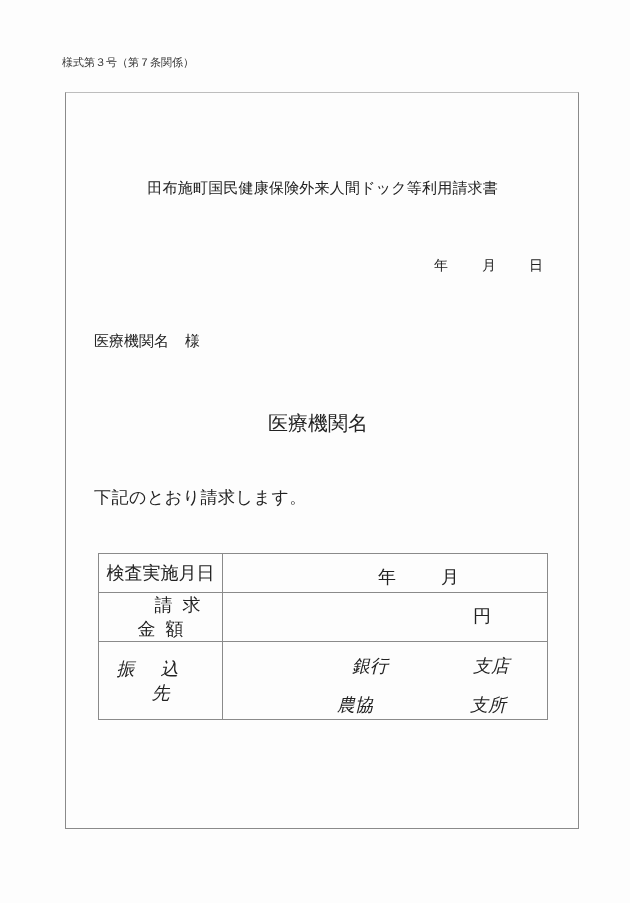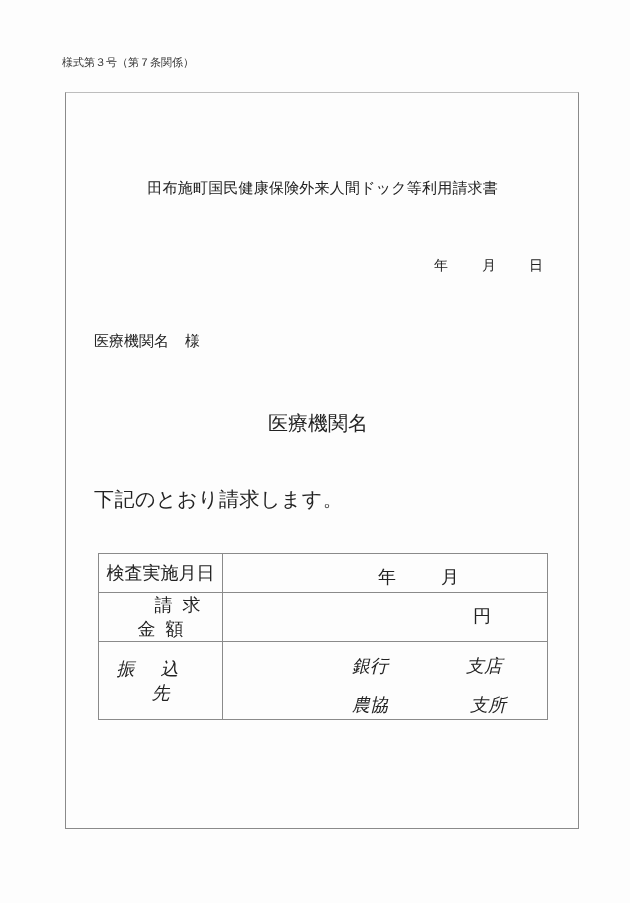--- a/index.html
+++ b/index.html
@@ -47,21 +47,21 @@
       left: 94px; top: 332px;
       font-size: 15px;
     }
     .addressee .honorific { margin-left: 16px; }
     .institution {
       left: 268px; top: 410px;
       font-size: 20px;
     }
     .statement {
       left: 94px; top: 486px;
-      font-size: 20px;
+      font-size: 17px;
       letter-spacing: 0.5px;
     }
     table.claim {
       position: absolute;
       left: 98px; top: 553px;
       width: 450px;
       border-collapse: collapse;
       font-size: 18px;
     }
     table.claim td {
@@ -114,19 +114,19 @@
   <tr class="row1">
     <td class="label"><span class="spaced">請求金額</span></td>
     <td class="value-cell">
       <span class="v" style="left:250px">円</span>
     </td>
   </tr>
   <tr class="row4">
     <td class="label"><span class="spaced-wide">振込先</span></td>
     <td class="value-cell bank-cell">
       <span class="v" style="left:129px; top:12px">銀行</span>
-      <span class="v" style="left:243px; top:12px">支店</span>
-      <span class="v" style="left:129px; top:51px">農協</span>
+      <span class="v" style="left:250px; top:12px">支店</span>
+      <span class="v" style="left:114px; top:51px">農協</span>
       <span class="v" style="left:247px; top:51px">支所</span>
     </td>
   </tr>
 </tbody>
   </table>
 
 </body></html>

